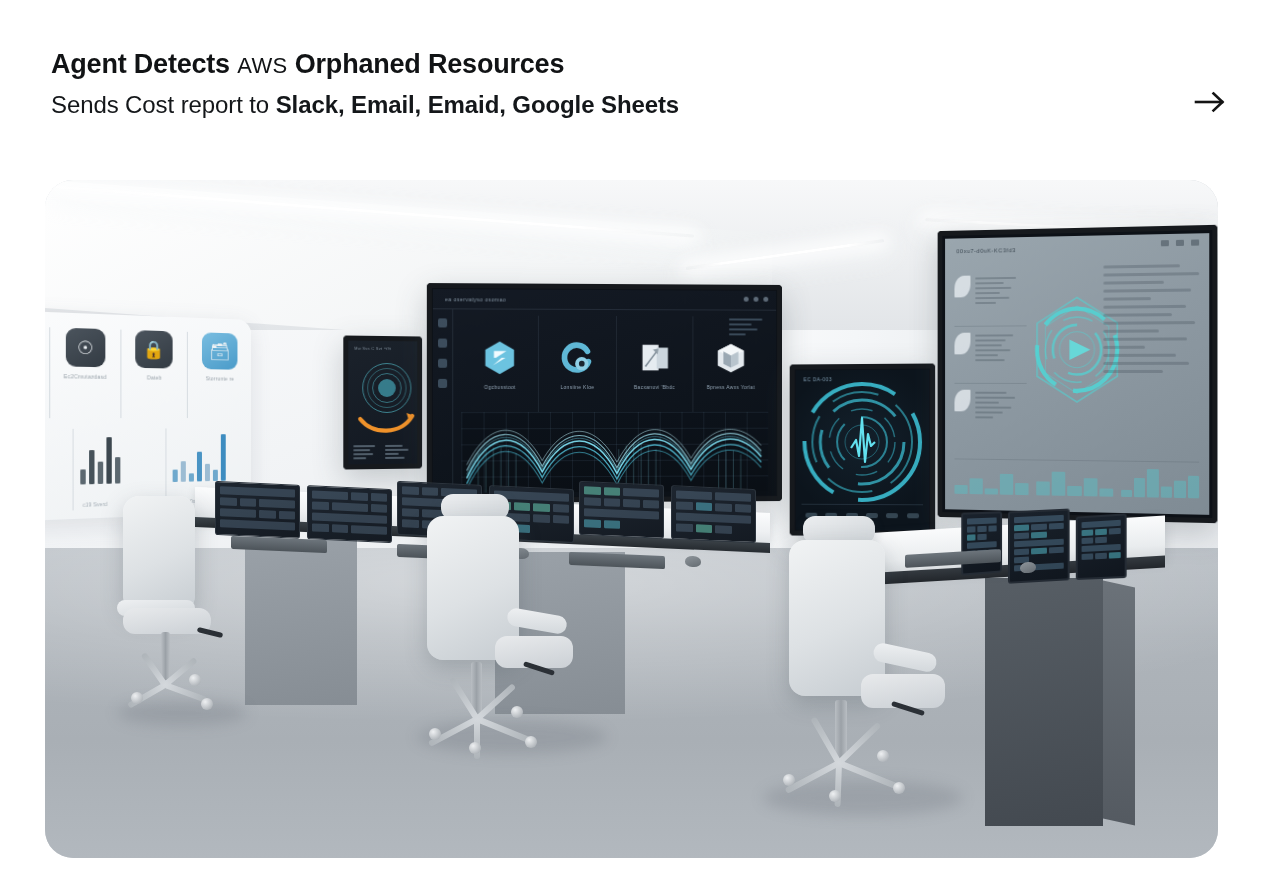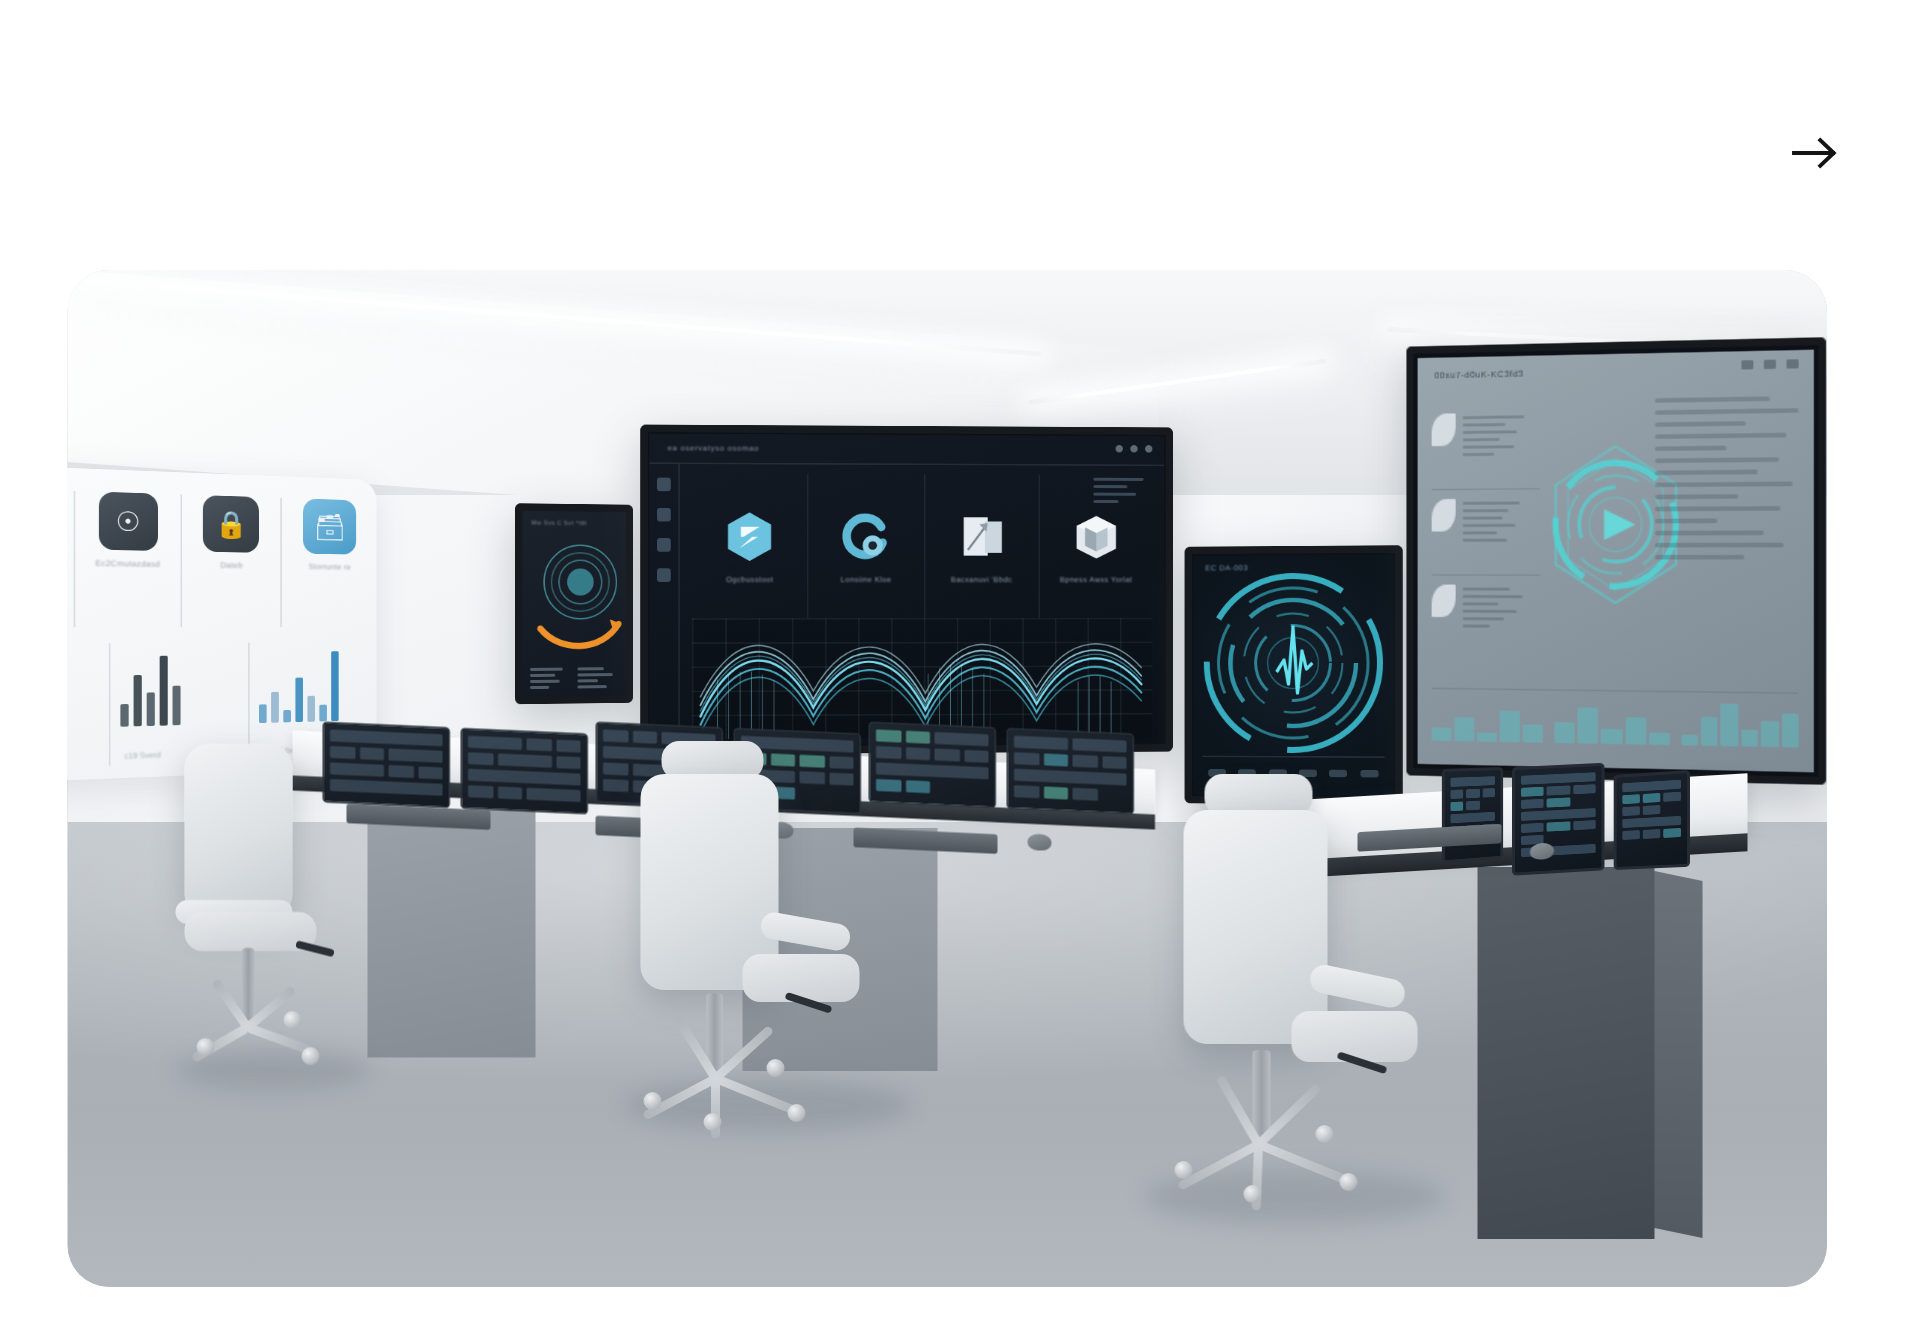--- a/index.html
+++ b/index.html
@@ -266,20 +266,24 @@
   .chair-lever { position:absolute; height:5px; border-radius:3px; background:#2b3036; }
 
   .shadow { position:absolute; border-radius:50%; background: rgba(70,80,90,0.17); filter: blur(7px); }
 </style>
 </head>
 <body>
 
 <div class="page">
 
   <div class="header">
+    <div class="header-text">
+      <div class="title"><span>Agent Detects </span><span class="light">AWS</span><span> Orphaned Resources</span></div>
+      <div class="subtitle"><span>Sends Cost report to </span><span class="em">Slack, Email, Emaid, Google Sheets</span></div>
+    </div>
     <button class="next-arrow" aria-label="Next">
       <span>
         <svg width="32" height="24" viewBox="0 0 32 24" fill="none" aria-hidden="true">
           <path d="M2 12 H28" stroke="#141414" stroke-width="2.6" stroke-linecap="square"></path>
           <path d="M19.5 3.5 L28.5 12 L19.5 20.5" stroke="#141414" stroke-width="2.6" fill="none" stroke-linejoin="miter" stroke-linecap="square"></path>
         </svg>
       </span>
     </button>
   </div>
 

